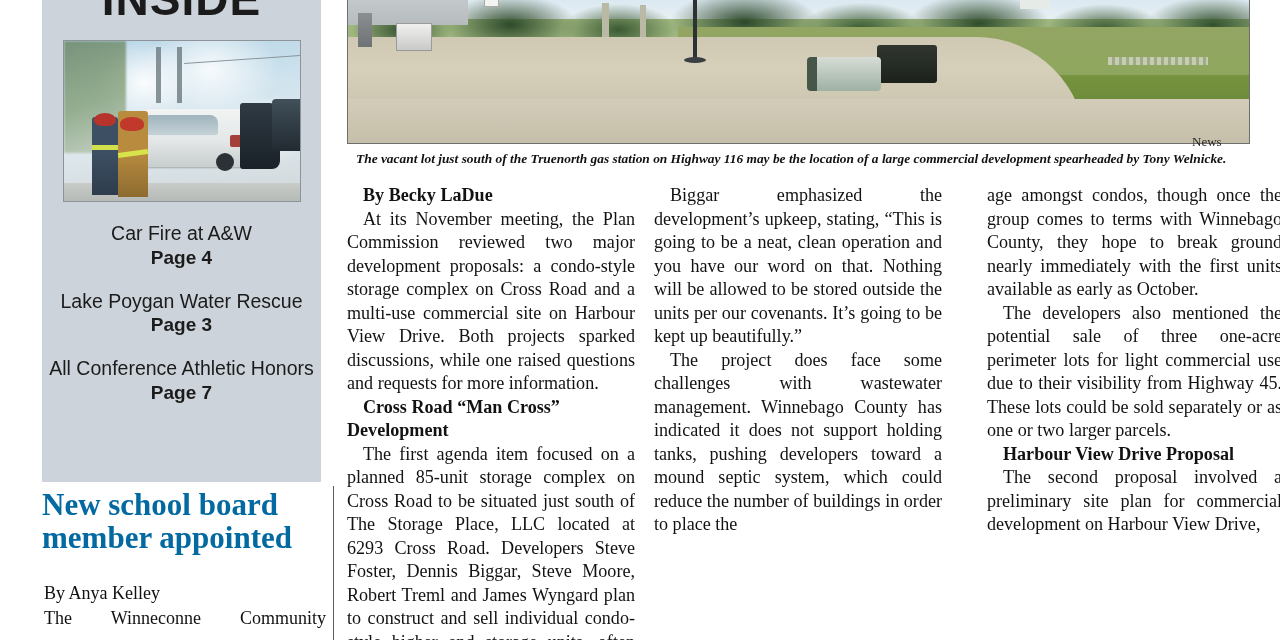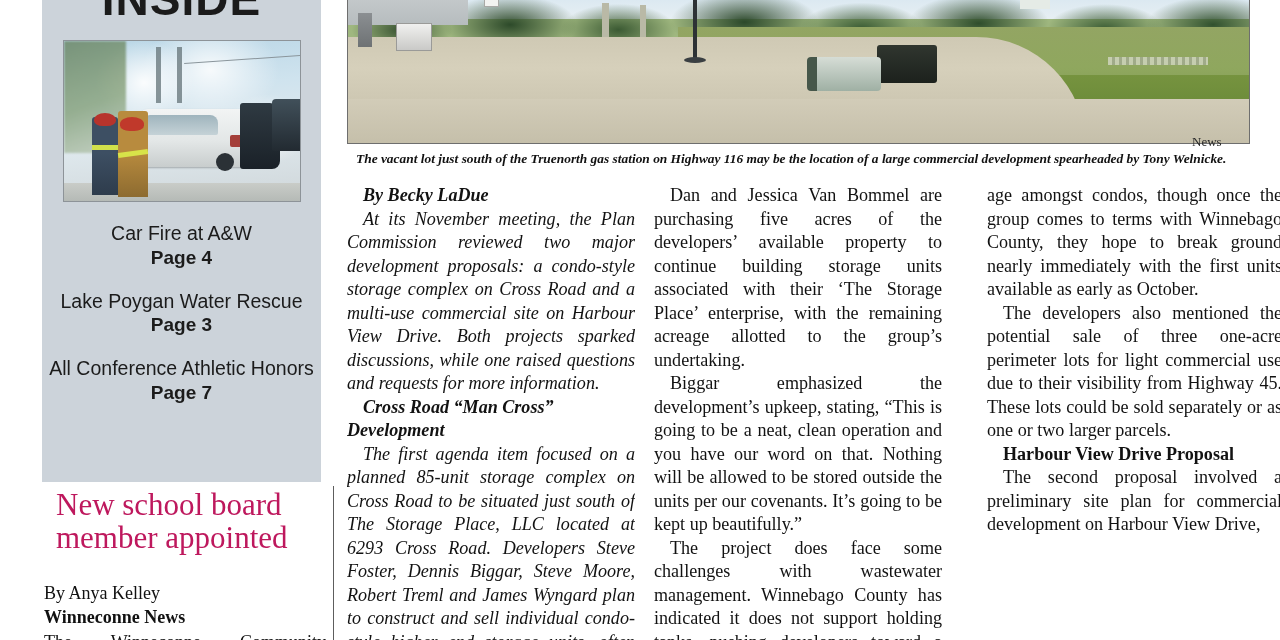--- a/index.html
+++ b/index.html
@@ -126,28 +126,28 @@
     font-weight: normal;
   }
   .inside-entry .pg {
     font-size: 19px;
     font-weight: bold;
     line-height: 1.25;
   }
 
   .sub-head {
     position: absolute;
-    left: 56px;
+    left: 42px;
     top: 488px;
     width: 282px;
     font-family: "Liberation Serif", serif;
-    font-weight: normal;
+    font-weight: bold;
     font-size: 31px;
     line-height: 1.08;
-    color: #be185d;
+    color: #0369a1;
   }
   .byline-block {
     position: absolute;
     left: 44px;
     top: 582px;
     width: 282px;
     font-size: 18px;
     line-height: 1.33;
   }
   .byline-block .b1 { font-weight: normal; }
@@ -294,21 +294,21 @@
     position: absolute;
     top: 0;
     width: 288px;
     height: 456px;
     overflow: hidden;
     font-size: 18.1px;
     line-height: 1.30;
     text-align: justify;
     color: #121212;
   }
-  .col.c1 { left: 0; font-style: italic; }
+  .col.c1 { left: 0; }
   .col.c2 { left: 307px; }
   .col.c3 { left: 640px; width: 295px; }
   .col p {
     margin: 0;
     text-indent: 16px;
   }
   .col p.byline {
     font-weight: bold;
     text-indent: 16px;
     text-align: left;
@@ -364,21 +364,20 @@
         <div class="head">All Conference Athletic Honors</div>
         <div class="pg">Page 7</div>
       </div>
 
     </div>
 
     <div class="sub-head">New school board member appointed</div>
 
     <div class="byline-block">
       <div class="b1">By Anya Kelley</div>
-      <div class="b2">Winneconne News</div>
       <div class="b3">The Winneconne Community</div>
     </div>
 
   </div>
 
   <div class="vdivider"></div>
 
   <div class="main-photo">
     <div class="mp-sky"></div>
     <div class="mp-treeline"></div>
@@ -408,21 +407,20 @@
   <div class="cols">
 
     <div class="col c1">
       <p class="byline">By Becky LaDue</p>
       <p>At its November meeting, the Plan Commission reviewed two major development proposals: a condo-style storage complex on Cross Road and a multi-use commercial site on Harbour View Drive. Both projects sparked discussions, while one raised questions and requests for more information.</p>
       <p class="subhead">Cross Road “Man Cross” Development</p>
       <p>The first agenda item focused on a planned 85-unit storage complex on Cross Road to be situated just south of The Storage Place, LLC located at 6293 Cross Road. Developers Steve Foster, Dennis Biggar, Steve Moore, Robert Treml and James Wyngard plan to construct and sell individual condo-style higher end storage units, often referred to as “man caves.” Each</p>
     </div>
 
     <div class="col c2">
-      <p>Dan and Jessica Van Bommel are purchasing five acres of the developers’ available property to continue building storage units associated with their ‘The Storage Place’ enterprise, with the remaining acreage allotted to the group’s undertaking.</p>
       <p>Biggar emphasized the development’s upkeep, stating, “This is going to be a neat, clean operation and you have our word on that. Nothing will be allowed to be stored outside the units per our covenants.  It’s going to be kept up beautifully.”</p>
       <p>The project does face some challenges with wastewater management. Winnebago County has indicated it does not support holding tanks, pushing developers toward a mound septic system, which could reduce the number of buildings in order to place the</p>
     </div>
 
     <div class="col c3">
       <p class="cont">age amongst condos, though once the group comes to terms with Winnebago County, they hope to break ground nearly immediately with the first units available as early as October.</p>
       <p>The developers also mentioned the potential sale of three one-acre perimeter lots for light commercial use due to their visibility from Highway 45. These lots could be sold separately or as one or two larger parcels.</p>
       <p class="subhead">Harbour View Drive Proposal</p>
       <p>The second proposal involved a preliminary site plan for commercial development on Harbour View Drive,</p>
     </div>

